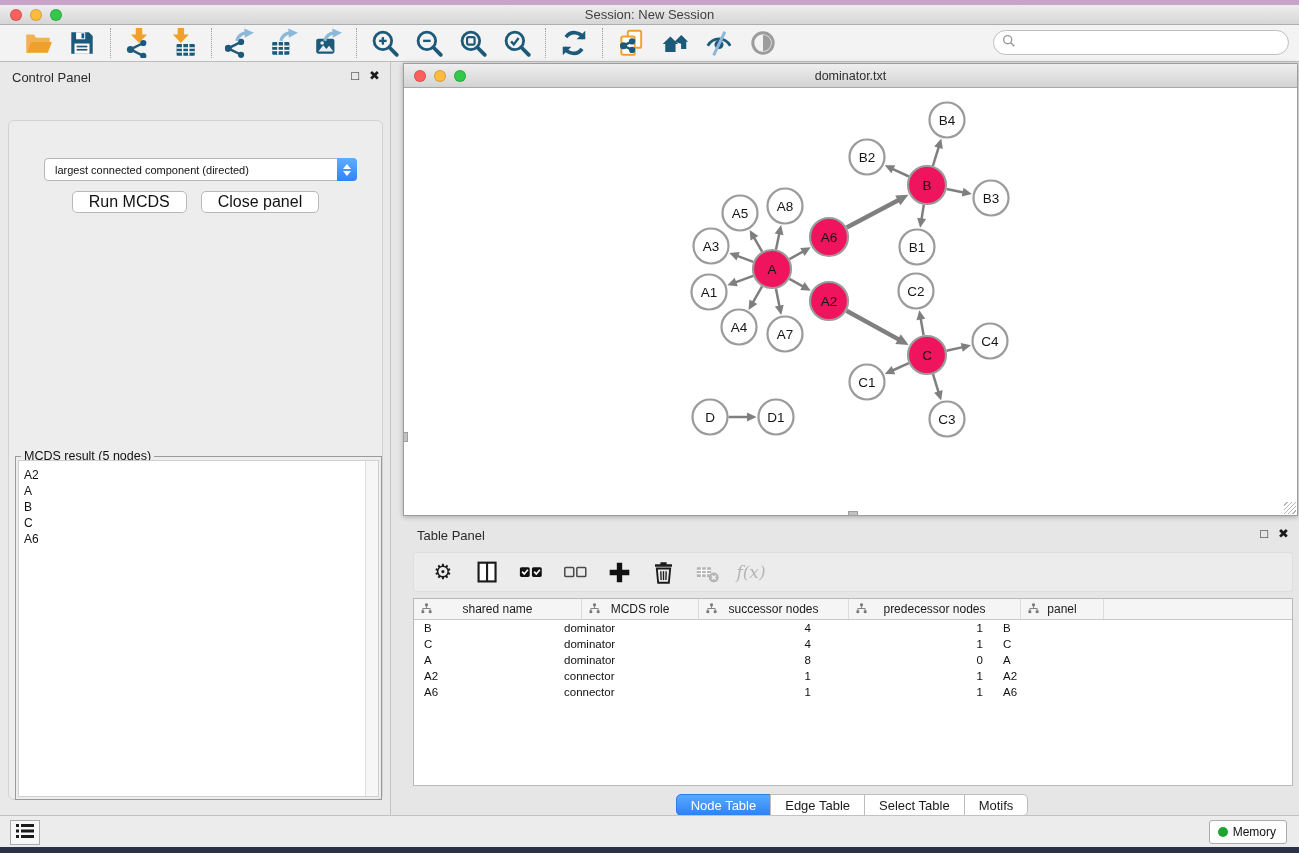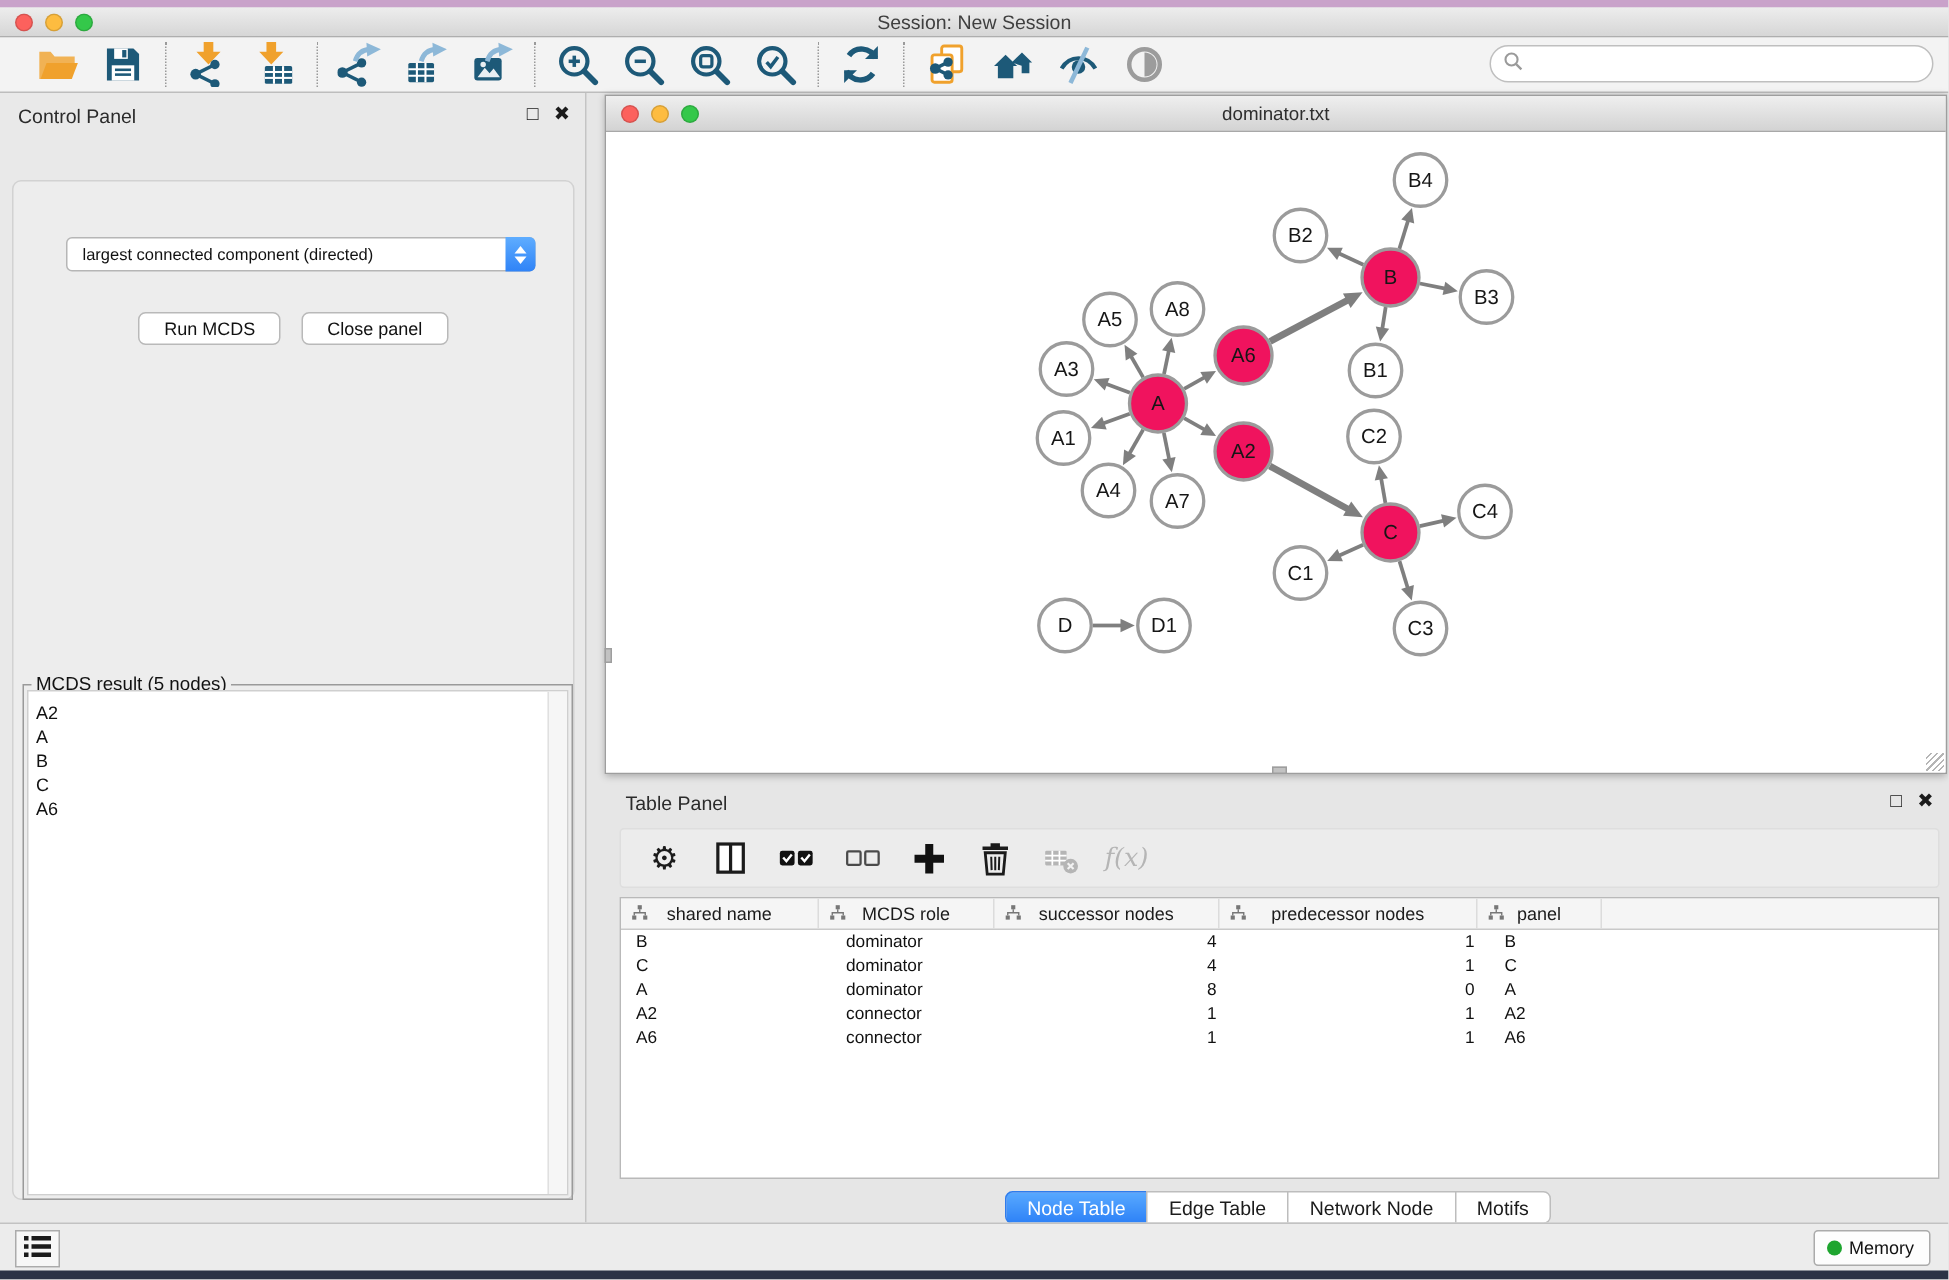--- a/index.html
+++ b/index.html
@@ -48,21 +48,21 @@
   .opt-label { text-align:center; margin-top:14px; font-size:13px; color:#1a1a1a; }
   .dropdown { position:absolute; left:35px; top:37px; width:313px; height:23px; background:#fff;
     border:1px solid #b6b6b6; border-radius:4px; display:flex; align-items:center; cursor:default; }
   .dropdown-text { flex:1; padding-left:10px; font-size:11px; color:#111; white-space:nowrap; overflow:hidden; }
   .dropdown-stepper { width:20px; height:23px; margin:-1px -1px -1px 0; border-radius:0 4px 4px 0;
     background:linear-gradient(#5fadff,#2f83f7); display:flex; flex-direction:column; align-items:center; justify-content:center; gap:2px; }
   .chev-up { width:0; height:0; border-left:4px solid transparent; border-right:4px solid transparent; border-bottom:5px solid #fff; }
   .chev-down { width:0; height:0; border-left:4px solid transparent; border-right:4px solid transparent; border-top:5px solid #fff; }
   .btn-row { position:absolute; left:0; top:70px; width:100%; display:flex; justify-content:center; gap:14px; }
   .mac-btn { height:22px; padding:0 16px; background:#fff; border:1px solid #b9b9b9; border-radius:5px;
-    font-size:12px; color:#111; display:flex; align-items:center; cursor:default;margin-top:17px; }
+    font-size:16px; color:#111; display:flex; align-items:center; cursor:default; }
 
   .result-group { position:absolute; left:6px; top:335px; width:367px; height:344px; border:1px solid #9a9a9a; }
   .result-legend { position:absolute; left:5px; top:-8px; background:#ededed; padding:0 3px; font-size:12.5px; color:#111; }
   .result-list { position:absolute; left:2px; top:3px; right:2px; bottom:2px; background:#fff; border:1px solid #cfcfcf; overflow:hidden; }
   .result-scroll { position:absolute; right:0; top:0; bottom:0; width:13px; background:#f6f6f6; border-left:1px solid #e0e0e0; }
   .result-item { padding-left:5px; font-size:12px; line-height:16px; color:#111; }
   .result-item:first-child { margin-top:6px; }
 
   
   .net-window { position:absolute; left:403px; top:63px; width:895px; height:453px; background:#fff;
@@ -565,21 +565,21 @@
           <circle cx="21" cy="19.5" r="5.5" fill="#b5b5b5"></circle>
           <path d="M18.8 17.3l4.4 4.4M23.2 17.3l-4.4 4.4" stroke="#f2f2f2" stroke-width="1.6"></path>
         </svg>
       </span>
       <span class="tp-icon">
         <span style="font-family:'DejaVu Serif',serif;font-style:italic;font-size:17px;color:#b5b5b5;">f(x)</span>
       </span>
     </div>
   <div class="tp-table">
     <div class="tp-header">
-        <div class="tp-hcell" style="width: 132px;">
+        <div class="tp-hcell" style="width: 168px;">
           <svg class="hier" width="11" height="11" viewBox="0 0 12 12">
             <g fill="#777">
               <rect x="4.5" y="0.5" width="3" height="3"></rect>
               <rect x="0.5" y="8" width="3" height="3"></rect>
               <rect x="8.5" y="8" width="3" height="3"></rect>
             </g>
             <path d="M6 3.5V6M2 8V6h8v2" stroke="#777" fill="none"></path>
           </svg>
           <span>shared name</span>
         </div>
@@ -664,21 +664,21 @@
           <div class="tp-cell" style="width: 150px; text-align: right; padding: 0px 10px 0px 0px;">1</div>
           <div class="tp-cell" style="width: 172px; text-align: right; padding: 0px 10px 0px 0px;">1</div>
           <div class="tp-cell" style="width: 83px; text-align: left; padding: 0px 0px 0px 10px;">A6</div>
         </div>
       </div>
   </div>
   <div class="bottom-tabs">
     <div class="seg-tabs">
         <div class="seg-tab active">Node Table</div>
         <div class="seg-tab">Edge Table</div>
-        <div class="seg-tab">Network Node</div>
+        <div class="seg-tab">Select Table</div>
         <div class="seg-tab">Motifs</div>
       </div>
   </div>
 </div>
 
 <div class="statusbar">
   <div class="list-btn">
     <span>
       <svg width="18" height="14" viewBox="0 0 18 14">
         <g fill="#1b1b1b">

